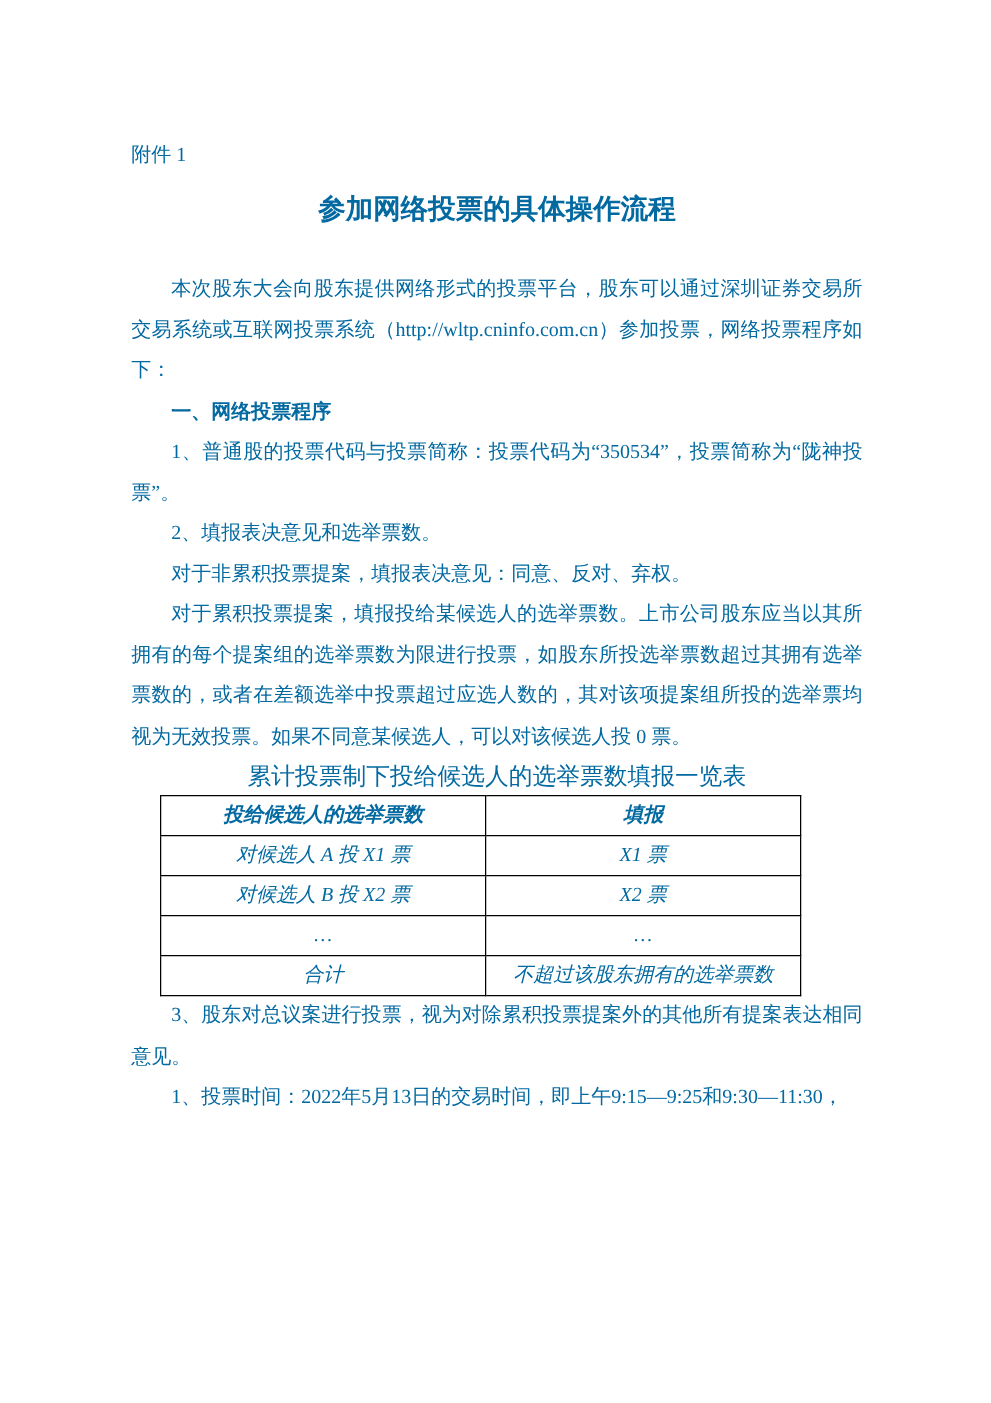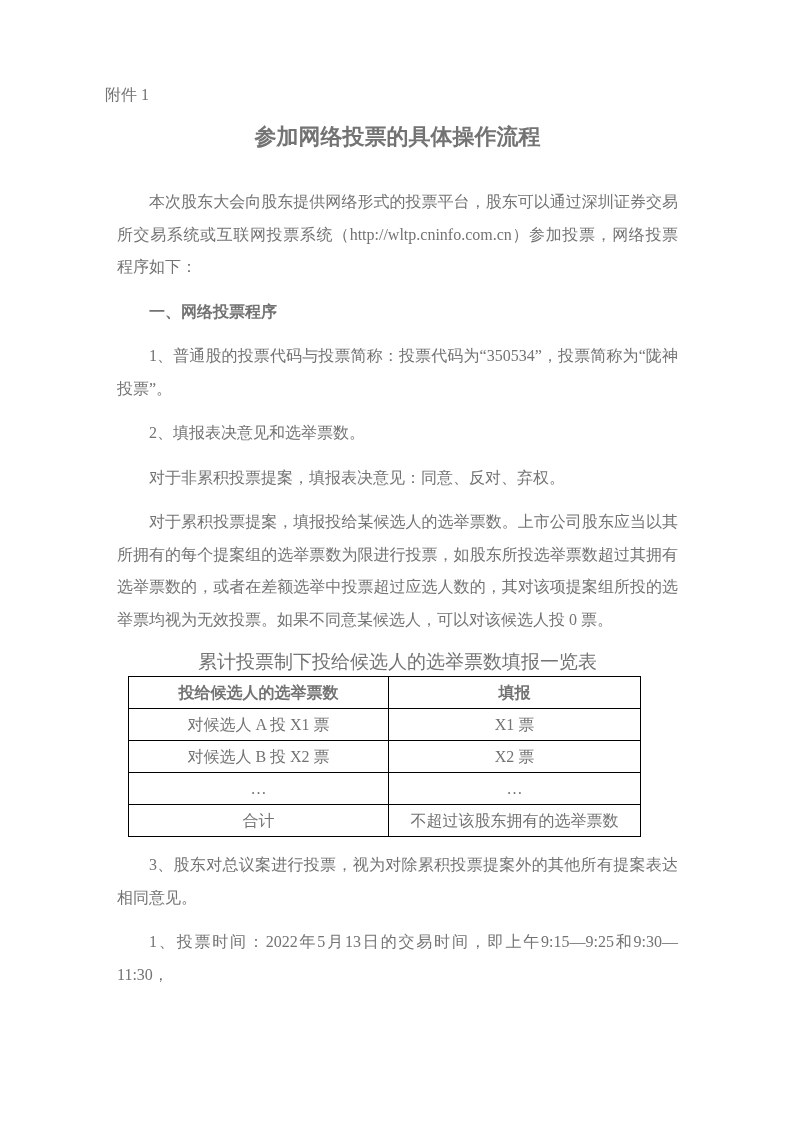--- a/index.html
+++ b/index.html
@@ -5,41 +5,41 @@
   html, body {
     margin: 0;
     padding: 0;
     background: #ffffff;
   }
   .page {
     width: 793px;
     height: 1122px;
     box-sizing: border-box;
     background: #ffffff;
-    color: #737373;
-    padding: 84px 103px 0 105px;
+    color: #0369a1;
+    padding: 114px 103px 0 105px;
     font-family: "Liberation Serif", "DejaVu Serif", serif;
     overflow: hidden;
   }
   .attach {
     font-size: 16px;
     line-height: 22px;
     margin: 0;
   }
   .doc-title {
     font-size: 22px;
     line-height: 30px;
     font-weight: bold;
     text-align: center;
     margin: 16px 0 34px 0;
   }
   p.body {
     font-size: 16px;
     line-height: 32.5px;
-    margin: 12px;
+    margin: 0;
     text-align: justify;
     text-justify: inter-ideograph;
     text-indent: 2em;
     font-family: Liberation Serif, serif;
   }
   p.hd {
     font-weight: bold;
   }
   p.caption {
     font-size: 19px;
@@ -47,20 +47,21 @@
     margin: 2px 0 0 0;
     text-align: center;
     text-indent: 0;
   }
   table.vote-table {
     border-collapse: collapse;
     table-layout: fixed;
     width: 512px;
     margin-left: 23px;
     border: 1.5px solid #000;
+    font-style: italic;
   }
   table.vote-table th,
   table.vote-table td {
     border: 1px solid #000;
     height: 31px;
     padding: 0 4px;
     text-align: center;
     vertical-align: middle;
     font-size: 16px;
     line-height: 20px;

